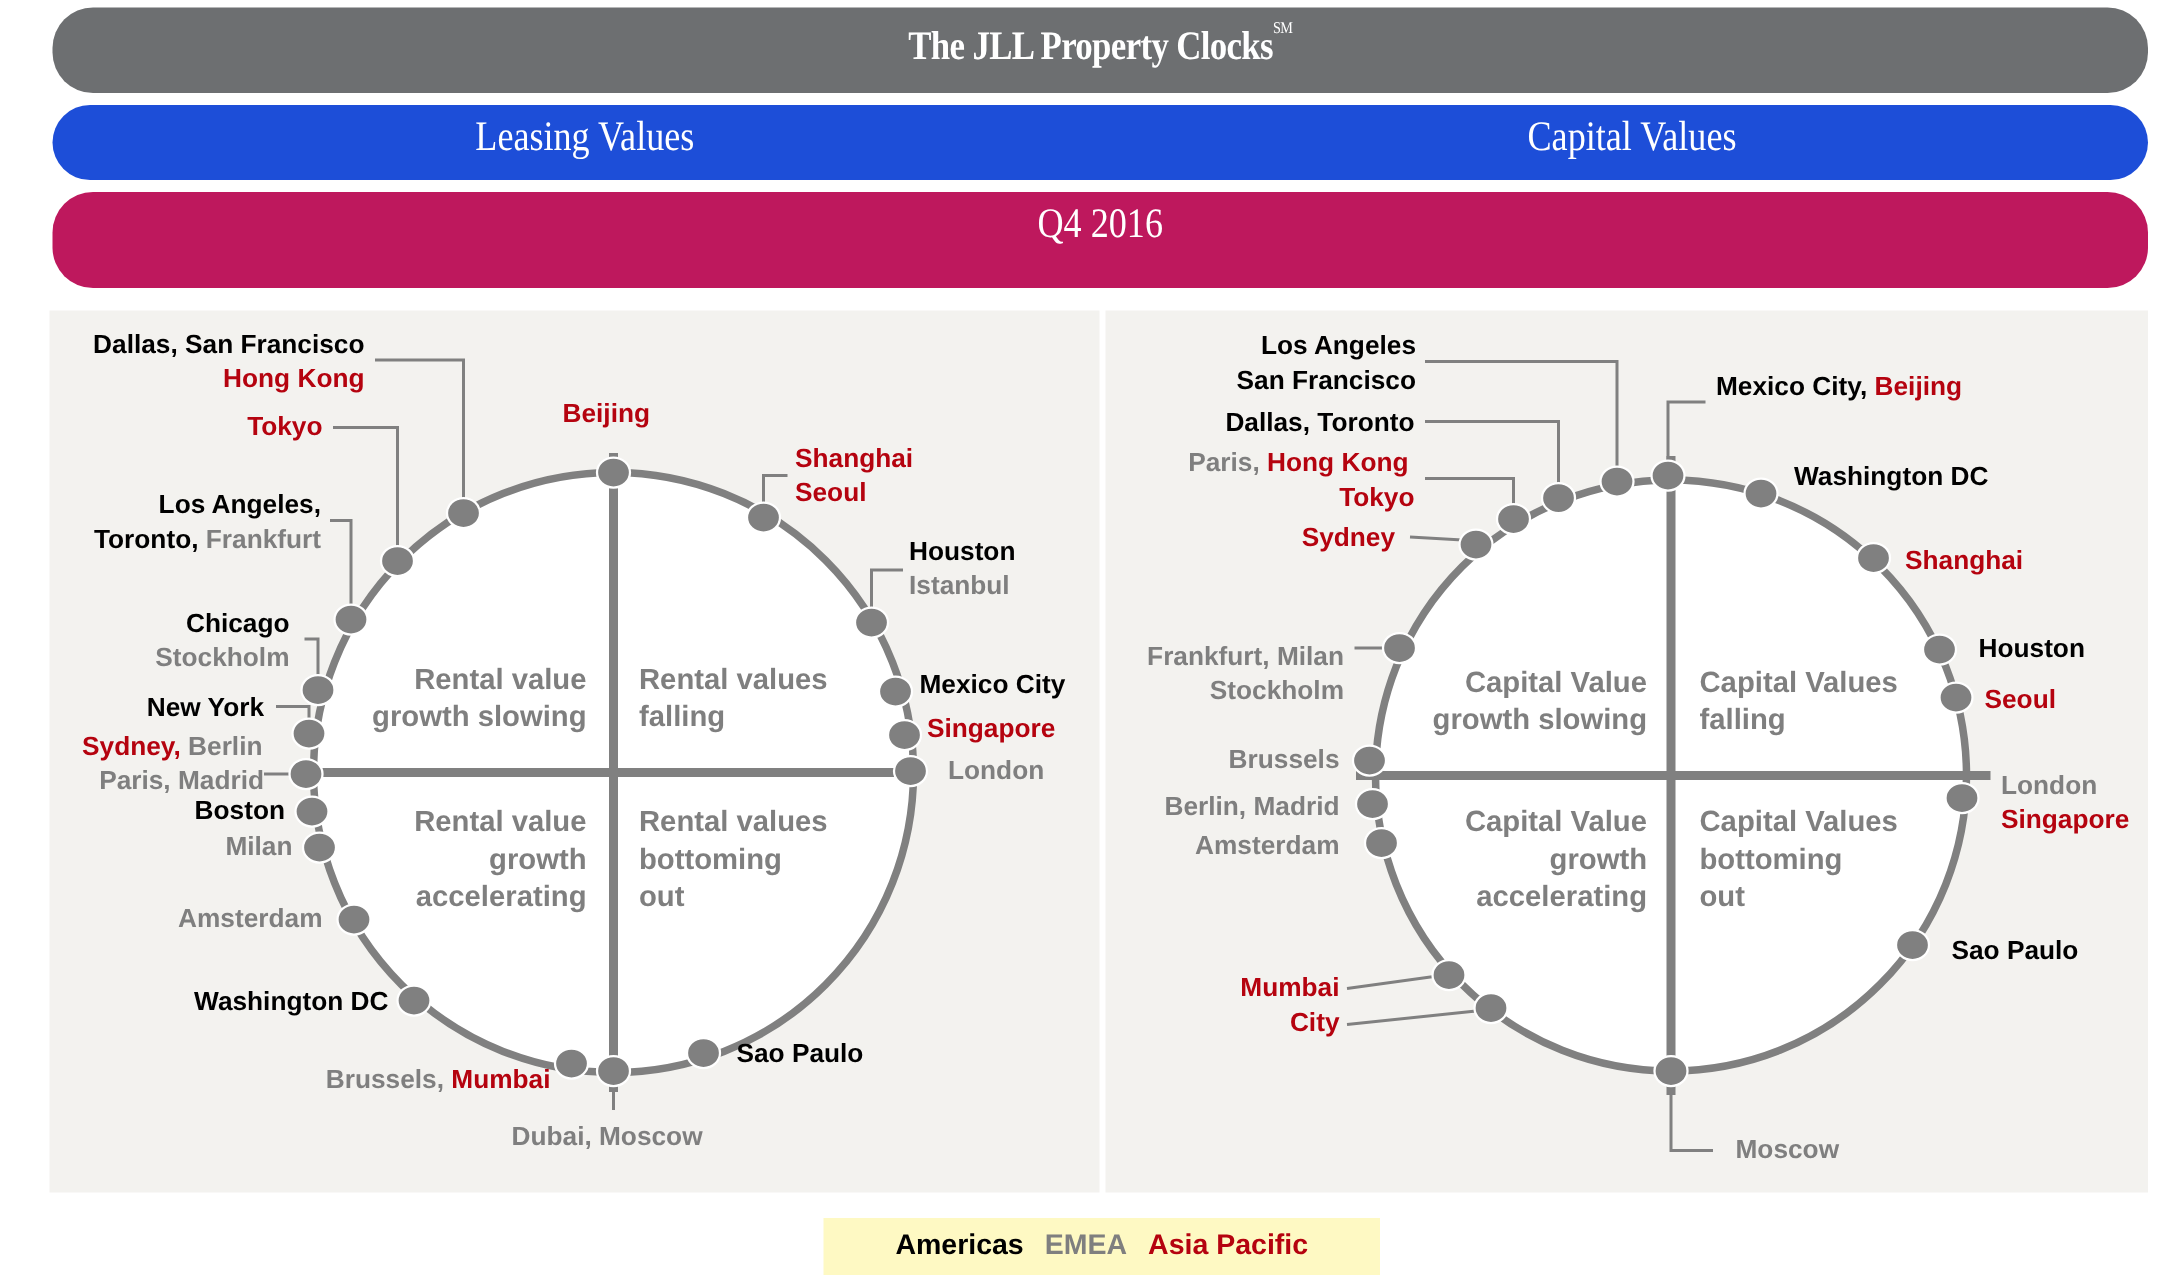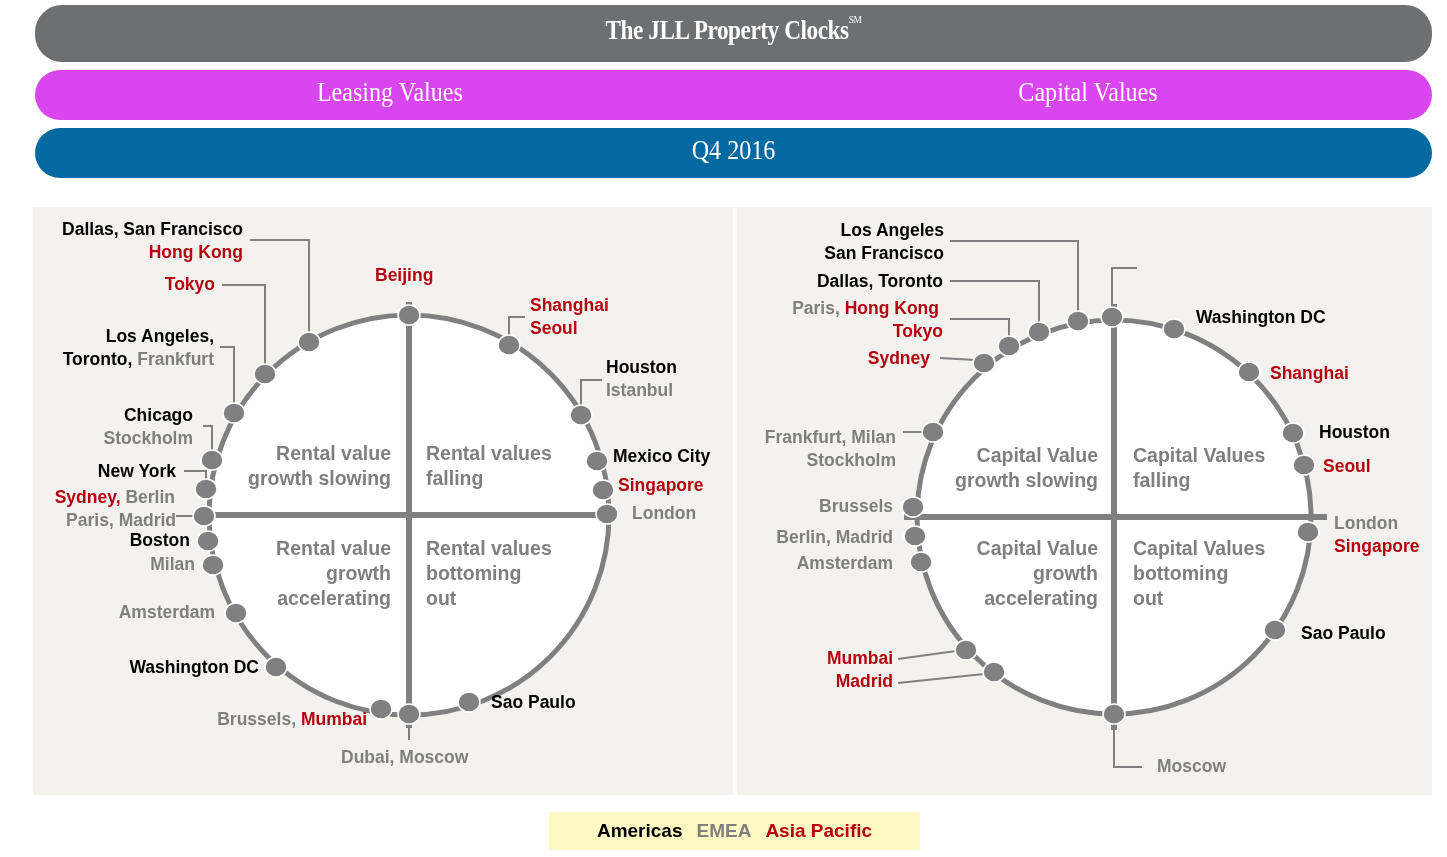--- a/index.html
+++ b/index.html
@@ -5,24 +5,24 @@
     html, body { margin: 0; padding: 0; background: #ffffff; }
     body { width: 1447px; height: 857px; position: relative; overflow: hidden;
            font-family: "Liberation Sans", sans-serif; }
     .bar { position: absolute; left: 35px; width: 1397px; color: #fff;
            font-family: Liberation Serif, serif; border-radius: 27px; }
     .title-bar { top: 5px; height: 57px; background: #6d6f71; }
     .title-bar .t { position: absolute; left: 0; right: 0; top: 10px; text-align: center;
                     font-size: 27px; font-weight: bold; letter-spacing: -0.5px;
                     transform: scaleX(0.86); }
     .title-bar sup { font-size: 11px; font-weight: normal; vertical-align: top; position: relative; top: -2px; }
-    .section-bar { top: 70px; height: 50px; background: #d946ef; }
+    .section-bar { top: 70px; height: 50px; background: #1d4ed8; }
     .section-bar span { position: absolute; top: 6px; font-size: 28px; transform: scaleX(0.86);
                         transform-origin: center; }
-    .period-bar { top: 128px; height: 50px; background: #0369a1; }
+    .period-bar { top: 128px; height: 64px; background: #be185d; }
     .period-bar span { position: absolute; left: 0; right: 0; top: 6px; text-align: center;
                        font-size: 28px; transform: scaleX(0.86); }
     .panel { position: absolute; top: 207px; height: 588px; background: #f3f2ef; }
     .panel-left { left: 33px; width: 700px; }
     .panel-right { left: 737px; width: 695px; }
     svg.clocks { position: absolute; left: 0; top: 0; width: 1447px; height: 857px; }
     .lbl { position: absolute; font-size: 17.5px; font-weight: bold; line-height: 23px;
            white-space: nowrap; }
     .r { text-align: right; }
     .am { color: #000000; }
@@ -210,20 +210,21 @@
   <div>Los Angeles</div>
   <div>San Francisco</div>
 </div>
 <div class="lbl r am" style="right:504px; top:270px;">Dallas, Toronto</div>
 <div class="lbl r" style="right:508px; top:297px;">
   <div><span class="em">Paris,</span> <span class="ap">Hong Kong</span></div>
   <div class="ap" style="margin-right:-4px;">Tokyo</div>
 </div>
 <div class="lbl r ap" style="right:517px; top:347px;">Sydney</div>
 <div class="lbl" style="left:1144px; top:246px;">
+  <div><span class="am">Mexico City,</span> <span class="ap">Beijing</span></div>
 </div>
 <div class="lbl am" style="left:1196px; top:306px;">Washington DC</div>
 <div class="lbl ap" style="left:1270px; top:362px;">Shanghai</div>
 <div class="lbl r em" style="right:551px; top:411px;margin-top:15px;">
   <div>Frankfurt, Milan</div>
   <div>Stockholm</div>
 </div>
 <div class="lbl am" style="left:1319px; top:421px;">Houston</div>
 <div class="lbl ap" style="left:1323px; top:455px;">Seoul</div>
 <div class="lbl r em" style="right:554px; top:495px;">Brussels</div>
@@ -231,19 +232,19 @@
   <div class="em">London</div>
   <div class="ap">Singapore</div>
 </div>
 <div class="lbl r em" style="right:554px; top:526px;">
   <div>Berlin, Madrid</div>
   <div style="margin-top:3px;">Amsterdam</div>
 </div>
 <div class="lbl am" style="left:1301px; top:622px;">Sao Paulo</div>
 <div class="lbl r ap" style="right:554px; top:647px;">
   <div>Mumbai</div>
-  <div>Madrid</div>
+  <div>City</div>
 </div>
 <div class="lbl em" style="left:1157px; top:755px;">Moscow</div>
 
 <div class="legend">
   <span class="am">Americas</span><span class="em">EMEA</span><span class="ap">Asia Pacific</span>
 </div>
 
 </body></html>

